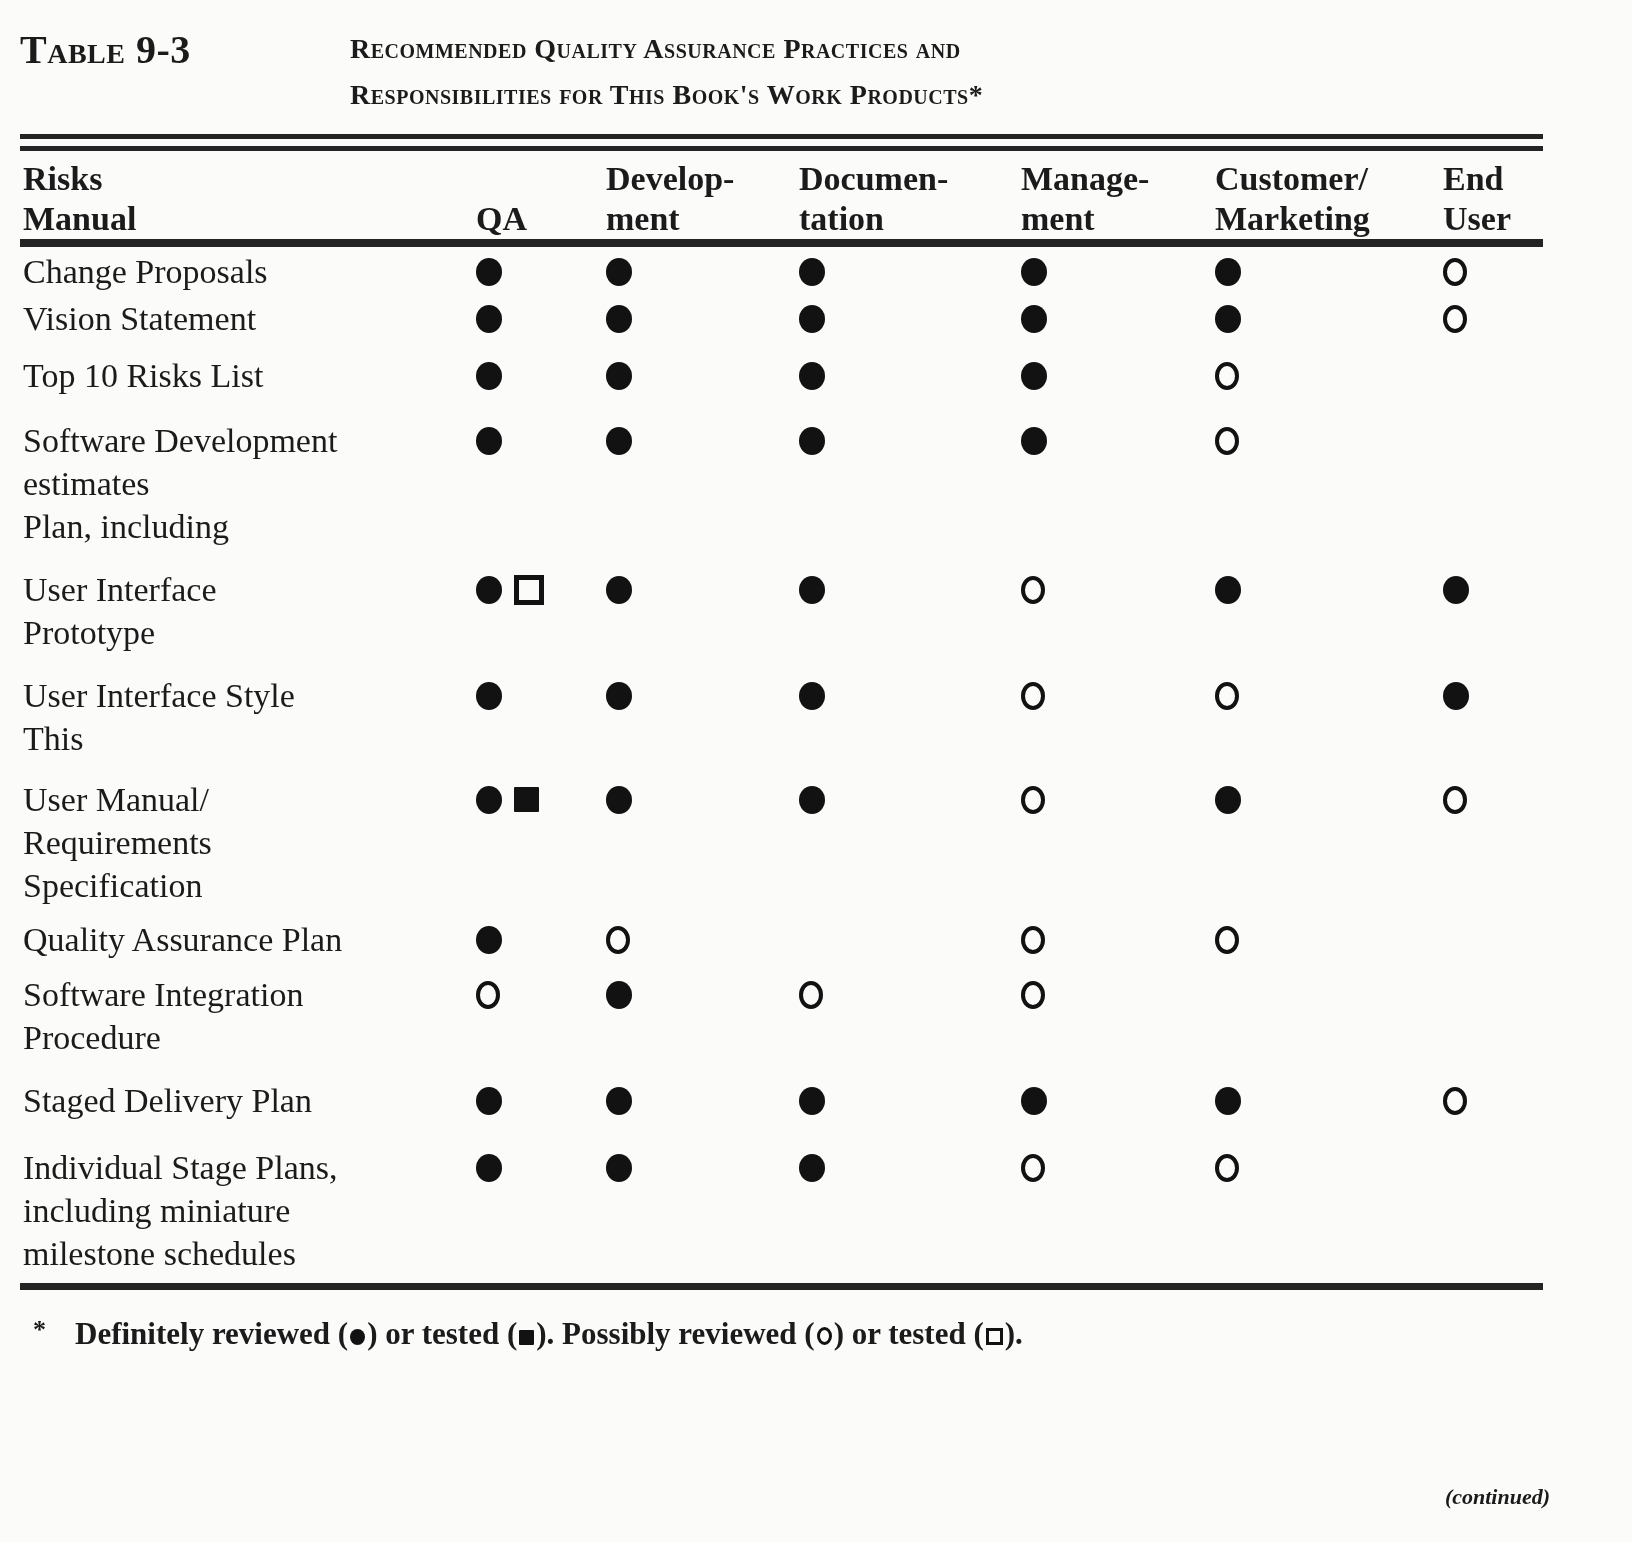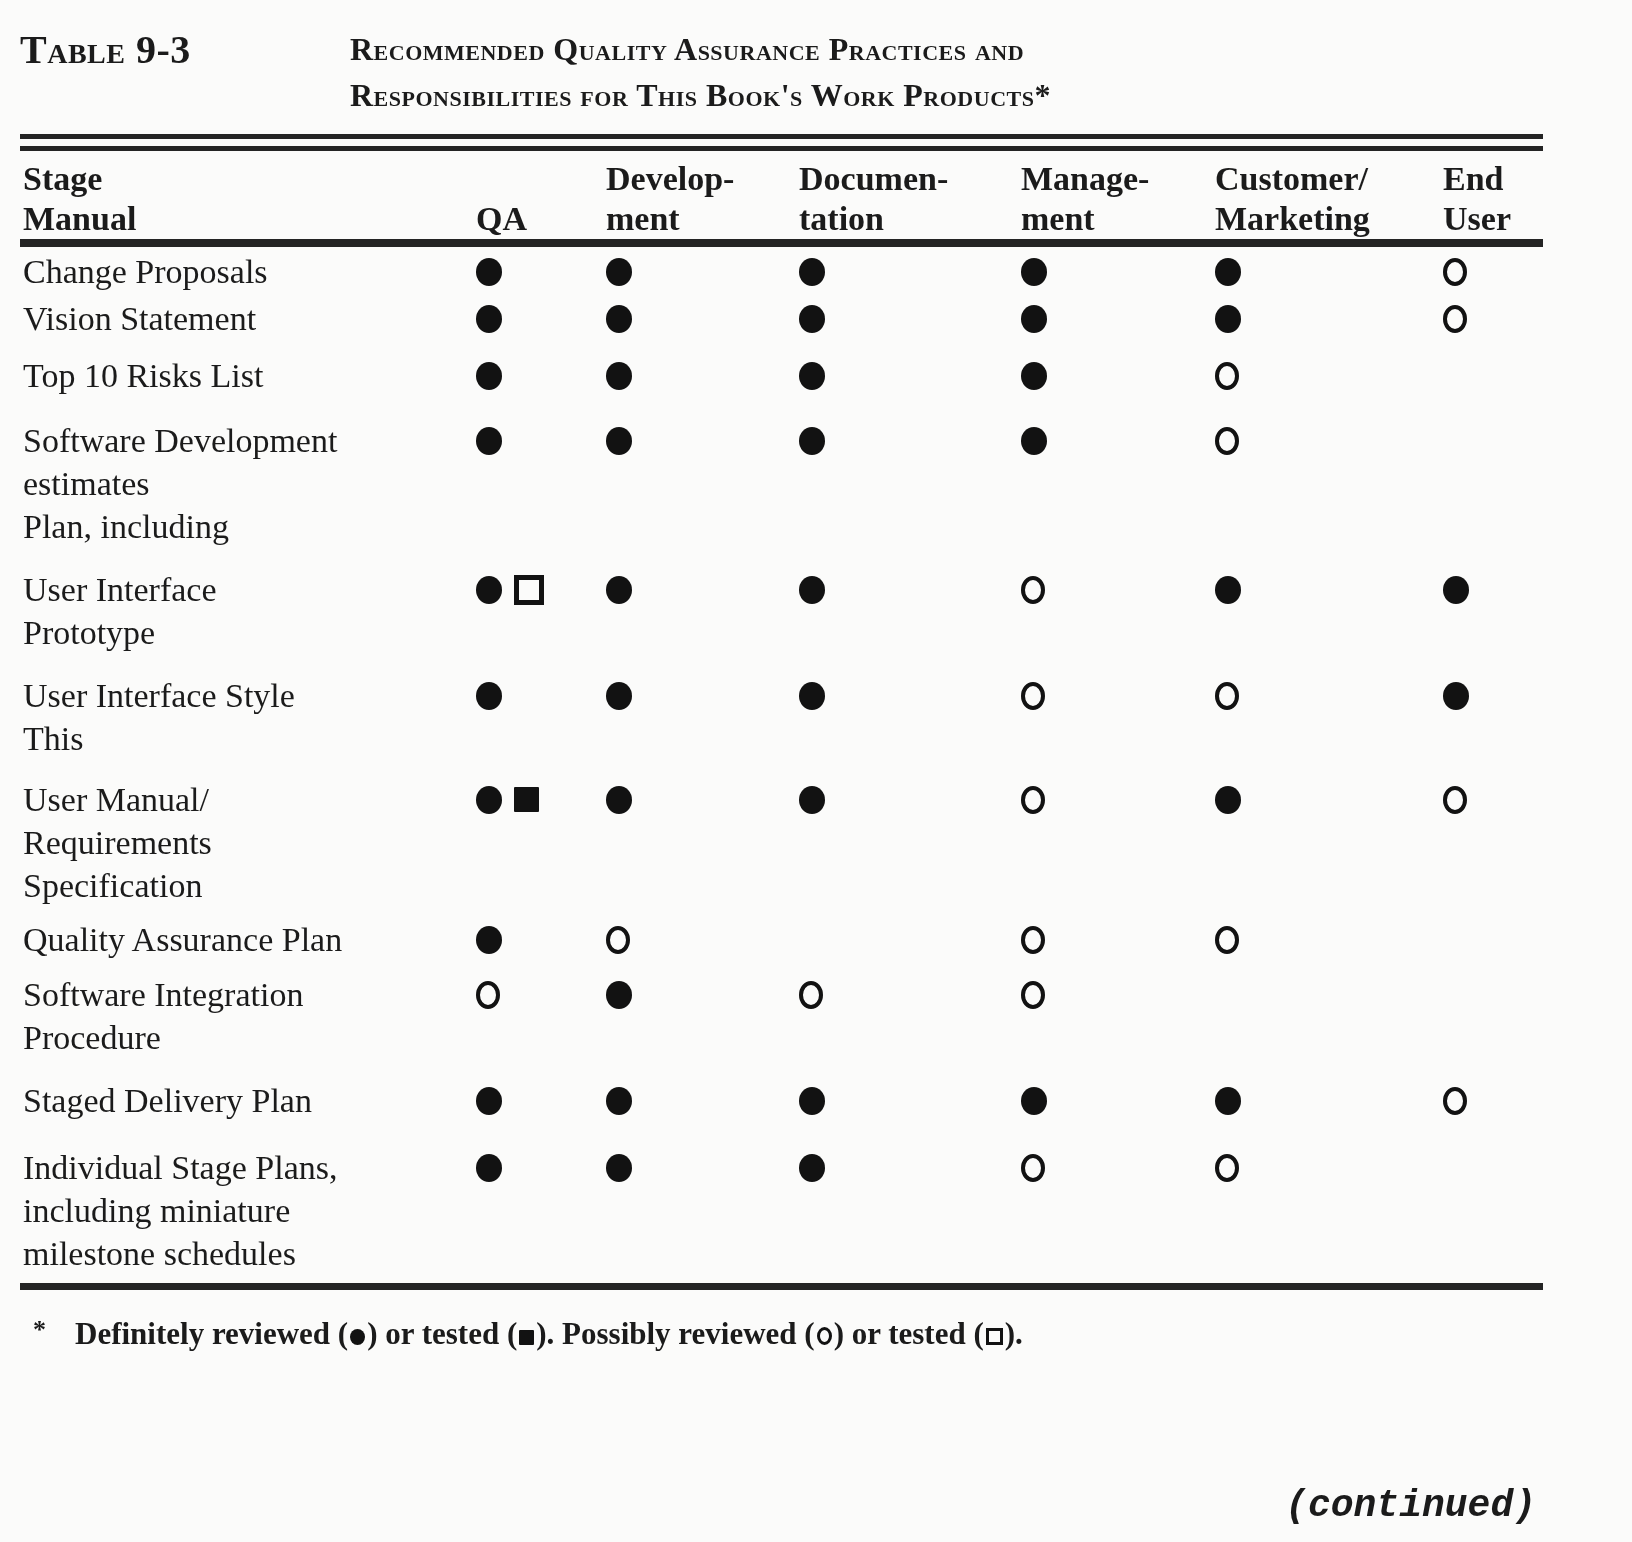--- a/index.html
+++ b/index.html
@@ -25,21 +25,21 @@
   .caption { display: flex; }
   .caption .table-label {
     width: 330px;
     flex: none;
     font-size: 40px;
     font-weight: 700;
     font-variant: small-caps;
     letter-spacing: .5px;
   }
   .caption .table-title {
-    font-size: 32px;
+    font-size: 28px;
     font-weight: 700;
     font-variant: small-caps;
     letter-spacing: .5px;
     line-height: 46px;
   }
   
   .rule-double {
     box-sizing: border-box;
     margin-top: 16px;
     width: 1523px;
@@ -100,45 +100,44 @@
     flex: none;
     width: 42px;
     padding-left: 13px;
     font-size: 26px;
     position: relative;
     top: -6px;
   }
   .continued {
     position: absolute;
     top: 1484px;
-    right: 84px;
+    right: 70px;
     font-weight: 700;
     font-style: italic;
-    font-size: 38px;
-    font-family: Liberation Mono, monospace;
+    font-size: 22px;
   }
 </style>
 </head>
 <body>
 
 <div class="sheet">
 
   <div class="caption">
     <div class="table-label">Table 9-3</div>
     <div class="table-title">
       <div>Recommended Quality Assurance Practices and</div>
       <div>Responsibilities for This Book's Work Products*</div>
     </div>
   </div>
 
   <div class="rule-double"></div>
 
   <div class="thead" id="thead">
       <div class="hcell first">
-        <div class="hline">Stage</div>
+        <div class="hline">Risks</div>
         <div class="hline">Manual</div>
       </div>
       <div class="hcell">
         <div class="hline"></div>
         <div class="hline">QA</div>
       </div>
       <div class="hcell">
         <div class="hline">Develop-</div>
         <div class="hline">ment</div>
       </div>

